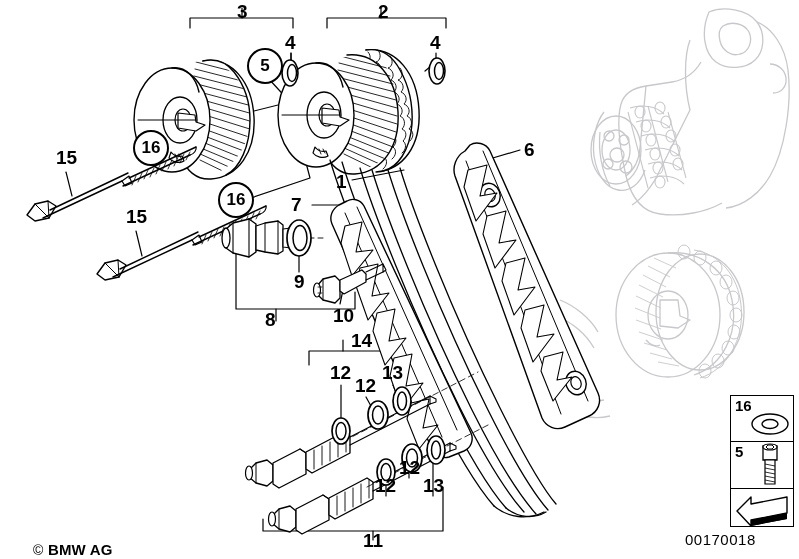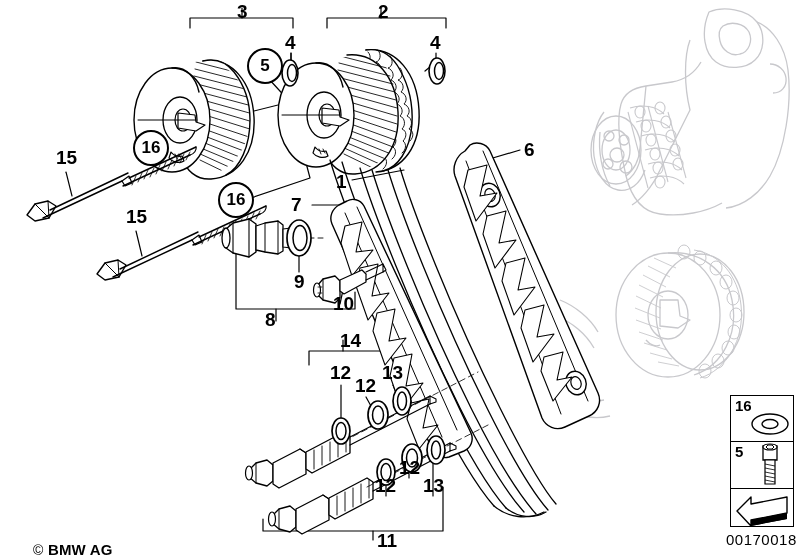--- a/index.html
+++ b/index.html
@@ -8,21 +8,21 @@
   #stage{position:absolute;left:0;top:0;width:799px;height:559px;}
   svg{position:absolute;left:0;top:0;width:799px;height:559px;display:block;}
   .lbl{position:absolute;font-weight:bold;font-size:19px;line-height:19px;
        color:#000;white-space:nowrap;}
   .circ{position:absolute;width:32px;height:32px;border:2px solid #000;
         border-radius:50%;background:#fff;display:flex;align-items:center;
         justify-content:center;font-weight:bold;font-size:17px;}
   .copy{position:absolute;left:33px;top:541px;font-size:15px;font-weight:bold;
         letter-spacing:.2px;}
   .copy .cmark{font-weight:normal;font-size:14px;}
-  .refno{position:absolute;left:726px;top:531px;font-size:15px;letter-spacing:.5px;}
+  .refno{position:absolute;left:685px;top:531px;font-size:15px;letter-spacing:.5px;}
   .legend{position:absolute;left:730px;top:395px;width:64px;height:132px;
           border:1.4px solid #000;background:#fff;box-sizing:border-box;}
   .legend .row{position:relative;box-sizing:border-box;border-bottom:1.4px solid #000;}
   .legend .row:last-child{border-bottom:none;}
   .legend .rnum{position:absolute;left:4px;top:1px;font-weight:bold;font-size:15px;}
 </style>
 </head>
 <body>
 
 <div id="stage">
@@ -488,31 +488,31 @@
 <div class="circ" style="left:133px;top:130px;">16</div>
 <div class="circ" style="left:218px;top:182px;">16</div>
 
 <div class="lbl" style="left:56px;top:148px;">15</div>
 <div class="lbl" style="left:126px;top:207px;">15</div>
 <div class="lbl" style="left:336px;top:172px;">1</div>
 <div class="lbl" style="left:524px;top:140px;">6</div>
 <div class="lbl" style="left:291px;top:195px;">7</div>
 <div class="lbl" style="left:294px;top:272px;">9</div>
 <div class="lbl" style="left:265px;top:310px;">8</div>
-<div class="lbl" style="left:333px;top:294px;">10</div>
-<div class="lbl" style="left:340px;top:331px;">14</div>
+<div class="lbl" style="left:333px;top:306px;">10</div>
+<div class="lbl" style="left:351px;top:331px;">14</div>
 
 <div class="lbl" style="left:330px;top:363px;">12</div>
 <div class="lbl" style="left:355px;top:376px;">12</div>
 <div class="lbl" style="left:382px;top:363px;">13</div>
 
 <div class="lbl" style="left:399px;top:458px;">12</div>
 <div class="lbl" style="left:375px;top:476px;">12</div>
 <div class="lbl" style="left:423px;top:476px;">13</div>
-<div class="lbl" style="left:363px;top:531px;margin-left:14px;">11</div>
+<div class="lbl" style="left:363px;top:531px;">11</div>
 
 <div class="legend">
   <div class="row" style="height:46px;">
     <span class="rnum">16</span>
     <svg viewBox="0 0 64 46" style="position:absolute;left:0;top:0;width:64px;height:46px;">
       <ellipse cx="39" cy="28" rx="18" ry="10" fill="#fff" stroke="#000" stroke-width="1.4"></ellipse>
       <ellipse cx="39" cy="28" rx="8" ry="4.5" fill="#fff" stroke="#000" stroke-width="1.4"></ellipse>
     </svg>
   </div>
   <div class="row" style="height:47px;">

